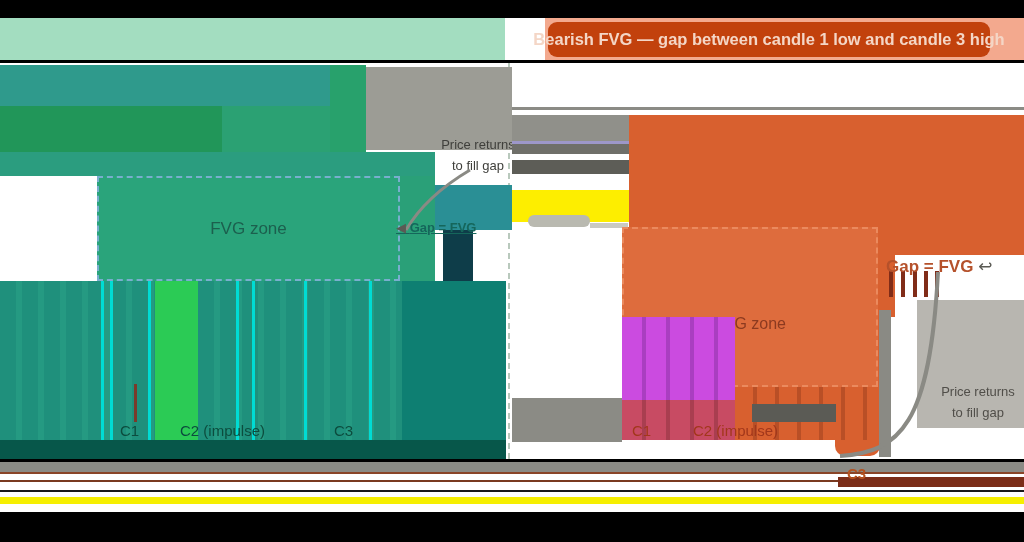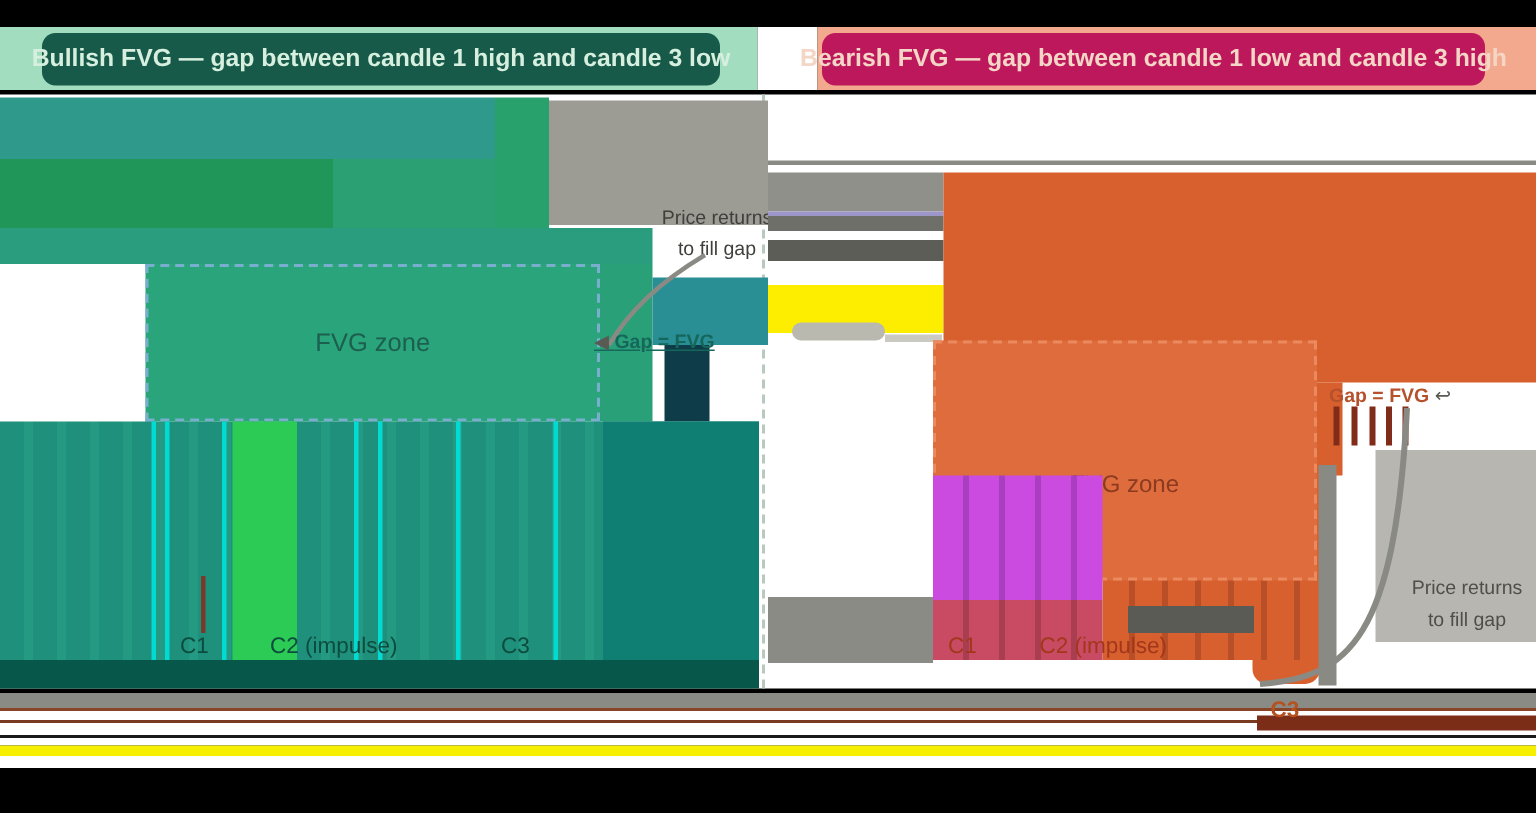--- a/index.html
+++ b/index.html
@@ -7,21 +7,21 @@
          font-family:"Liberation Sans",sans-serif;}
   .abs{position:absolute;}
   
   .hdr-strip{top:18px;height:42px;}
   .hdr-strip.left{left:0;width:505px;background:#a3ddc0;}
   .hdr-strip.gap{left:505px;width:40px;background:#ffffff;}
   .hdr-strip.right{left:545px;width:479px;background:#f3a98e;}
   .badge{top:22px;height:35px;border-radius:9px;display:flex;align-items:center;justify-content:center;
          font-weight:bold;font-size:16.5px;white-space:nowrap;}
   .badge.bull{left:28px;width:452px;background:#175a49;color:#d6efdf;}
-  .badge.bear{left:548px;width:442px;background:#be185d;color:#f4d6c6;}
+  .badge.bear{left:548px;width:442px;background:#c2410c;color:#f4d6c6;}
   
   .main{left:0;top:63px;width:1024px;height:396px;background:#ffffff;}
   .divider{left:508px;top:0;height:396px;width:0;border-left:2px dashed #b9c9bd;}
   
   .b-teal1{left:0;top:2px;width:330px;height:41px;background:#2f9a8c;}
   .b-grn-sliver{left:330px;top:2px;width:36px;height:87px;background:#28a16c;}
   .b-gray-l{left:366px;top:4px;width:146px;height:83px;background:#9c9c95;}
   .b-grn1{left:0;top:43px;width:222px;height:46px;background:#219659;}
   .b-sea1{left:222px;top:43px;width:108px;height:46px;background:#2ba173;}
   .b-tealband{left:0;top:89px;width:435px;height:24px;background:#2b9d7f;}
@@ -64,21 +64,21 @@
               display:flex;justify-content:center;align-items:flex-start;padding-top:86px;}
   .r-magenta{left:622px;top:254px;width:113px;height:83px;
              background:repeating-linear-gradient(90deg,#cb4be0 0 20px,#a93ec0 20px 24px);}
   .r-pink{left:622px;top:337px;width:113px;height:40px;
           background:repeating-linear-gradient(90deg,#c84b63 0 20px,#a93e50 20px 24px);}
   .r-gray3{left:512px;top:335px;width:110px;height:44px;background:#8b8b85;}
   .r-dark2{left:752px;top:341px;width:84px;height:18px;background:#5b5b55;}
   .r-graybar{left:879px;top:247px;width:12px;height:147px;background:#8a8a84;}
   .r-lightgray{left:917px;top:237px;width:107px;height:128px;background:#b8b6b0;}
   .wickfrag{top:208px;width:4px;height:26px;background:#802c18;}
-  .ann-gap-r{left:886px;top:193px;color:#b5512b;font-size:13px;font-weight:bold;white-space:nowrap;}
+  .ann-gap-r{left:886px;top:193px;color:#b5512b;font-size:17px;font-weight:bold;white-space:nowrap;}
   .ann-return-r{left:938px;top:318px;width:80px;color:#504e49;font-size:13px;line-height:21px;text-align:center;}
   .arrow-ic{color:#5a5a54;font-weight:normal;}
   
   .s-gray{left:0;top:462px;width:1024px;height:10px;background:#8b8b85;}
   .s-brown1{left:0;top:472px;width:1024px;height:2px;background:#8a4528;}
   .s-white1{left:0;top:474px;width:1024px;height:6px;background:#fff;}
   .s-brown2{left:0;top:480px;width:1024px;height:2px;background:#7a3a20;}
   .s-white2{left:0;top:482px;width:1024px;height:8px;background:#fff;}
   .s-dark{left:0;top:490px;width:1024px;height:2px;background:#1a1a1a;}
   .s-white3{left:0;top:492px;width:1024px;height:5px;background:#fff;}
@@ -89,21 +89,20 @@
   svg{display:block;}
 </style>
 </head>
 <body>
 
 <div class="stage">
 
   <div class="abs hdr-strip left"></div>
   <div class="abs hdr-strip gap"></div>
   <div class="abs hdr-strip right"></div>
-  <div class="abs badge bull">Bullish FVG — gap between candle 1 high and candle 3 low</div>
   <div class="abs badge bear">Bearish FVG — gap between candle 1 low and candle 3 high</div>
 
   <div class="abs main">
     <div class="abs divider"></div>
 
     <div class="abs b-teal1"></div>
     <div class="abs b-grn-sliver"></div>
     <div class="abs b-gray-l"></div>
     <div class="abs b-grn1"></div>
     <div class="abs b-sea1"></div>

